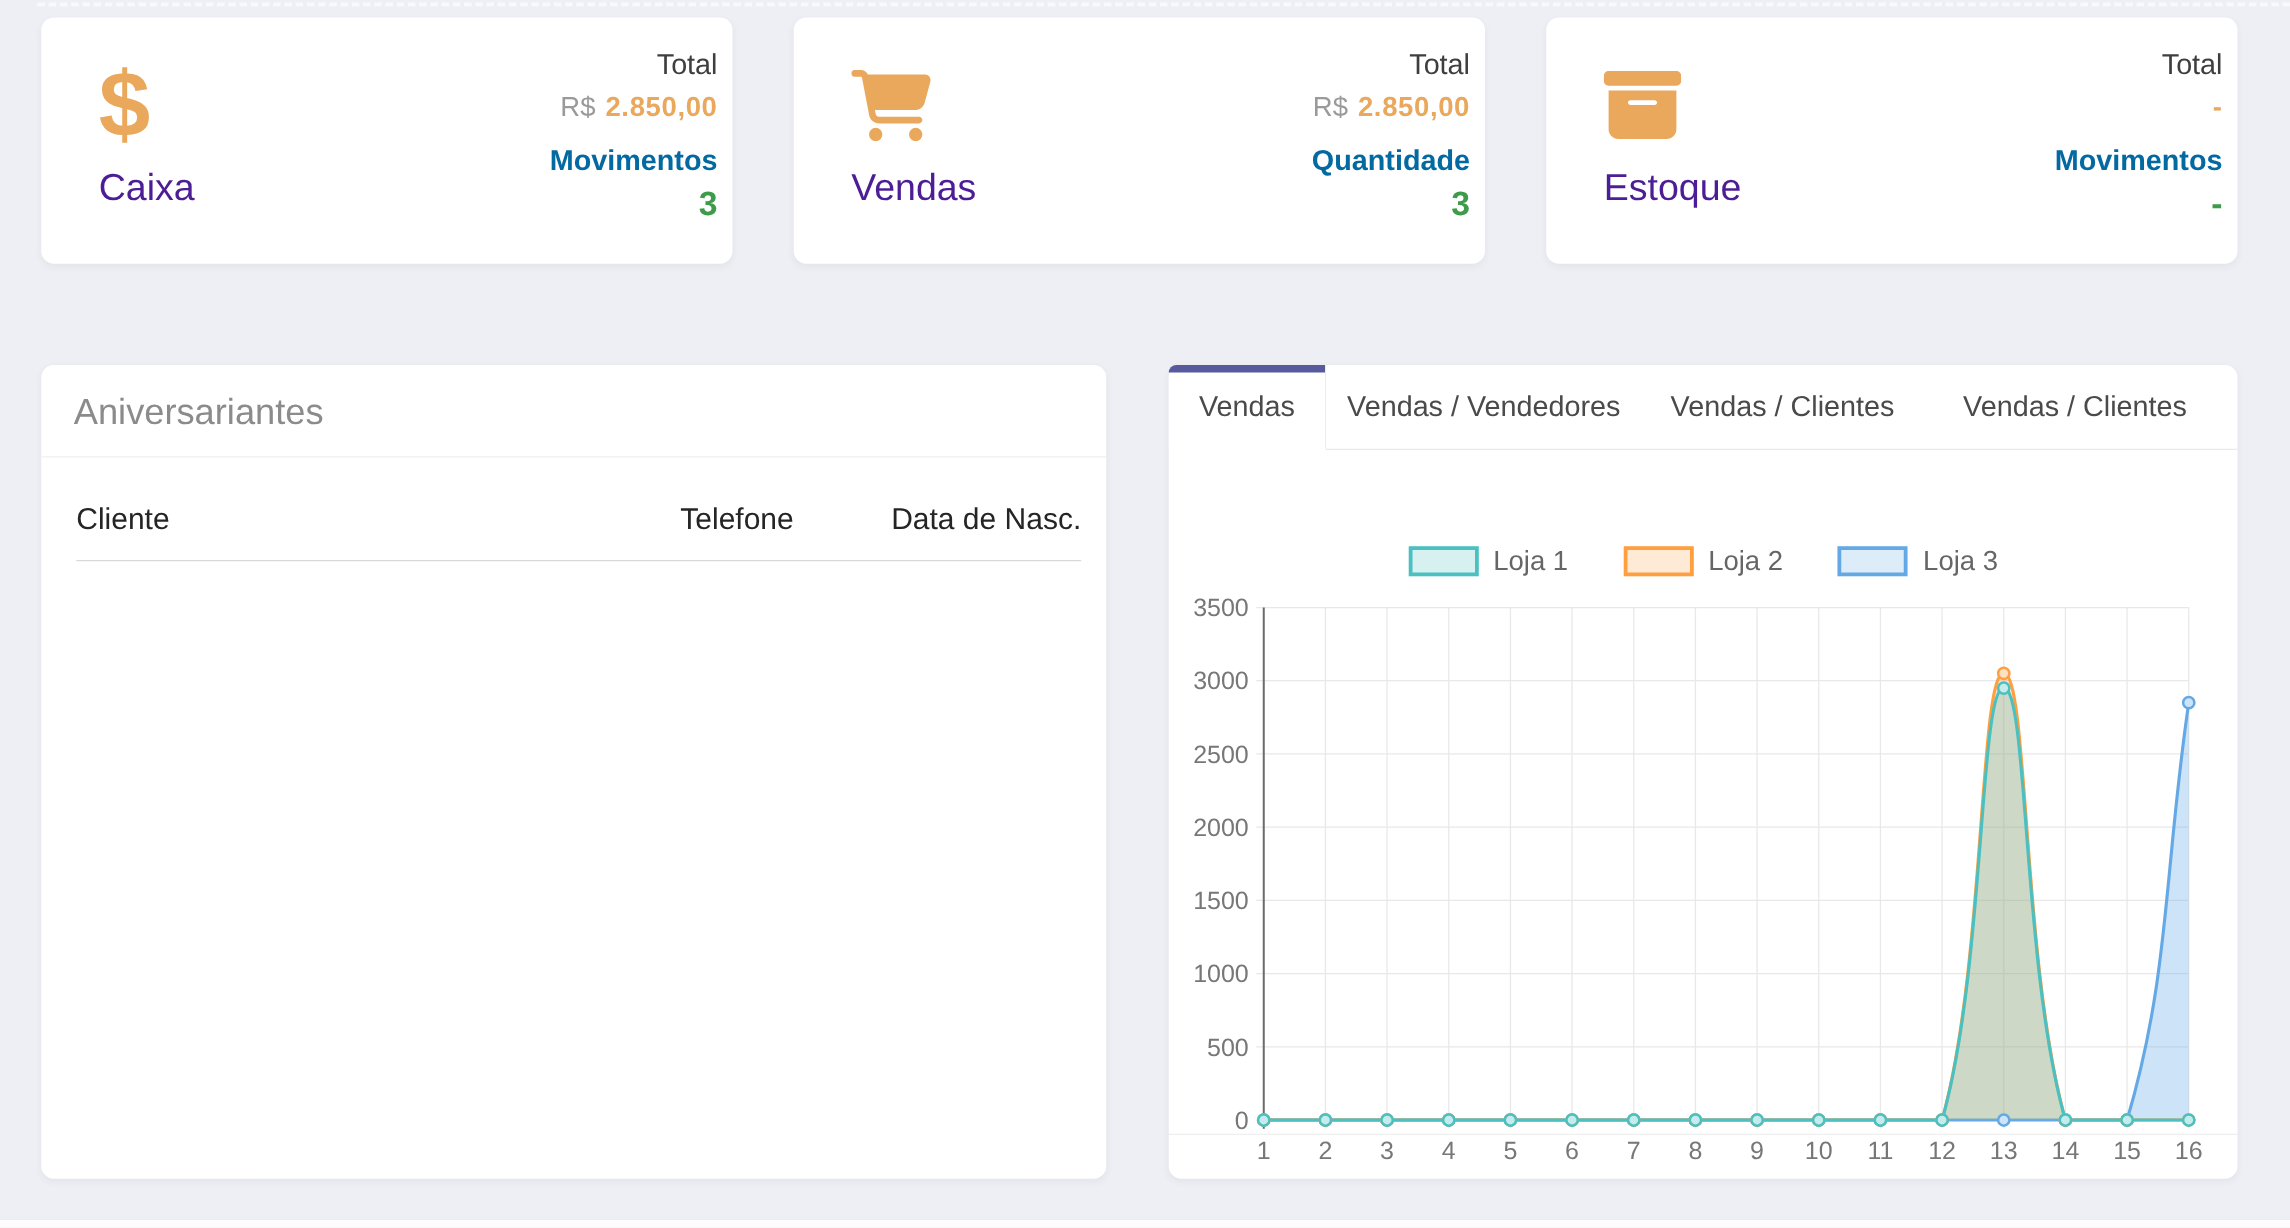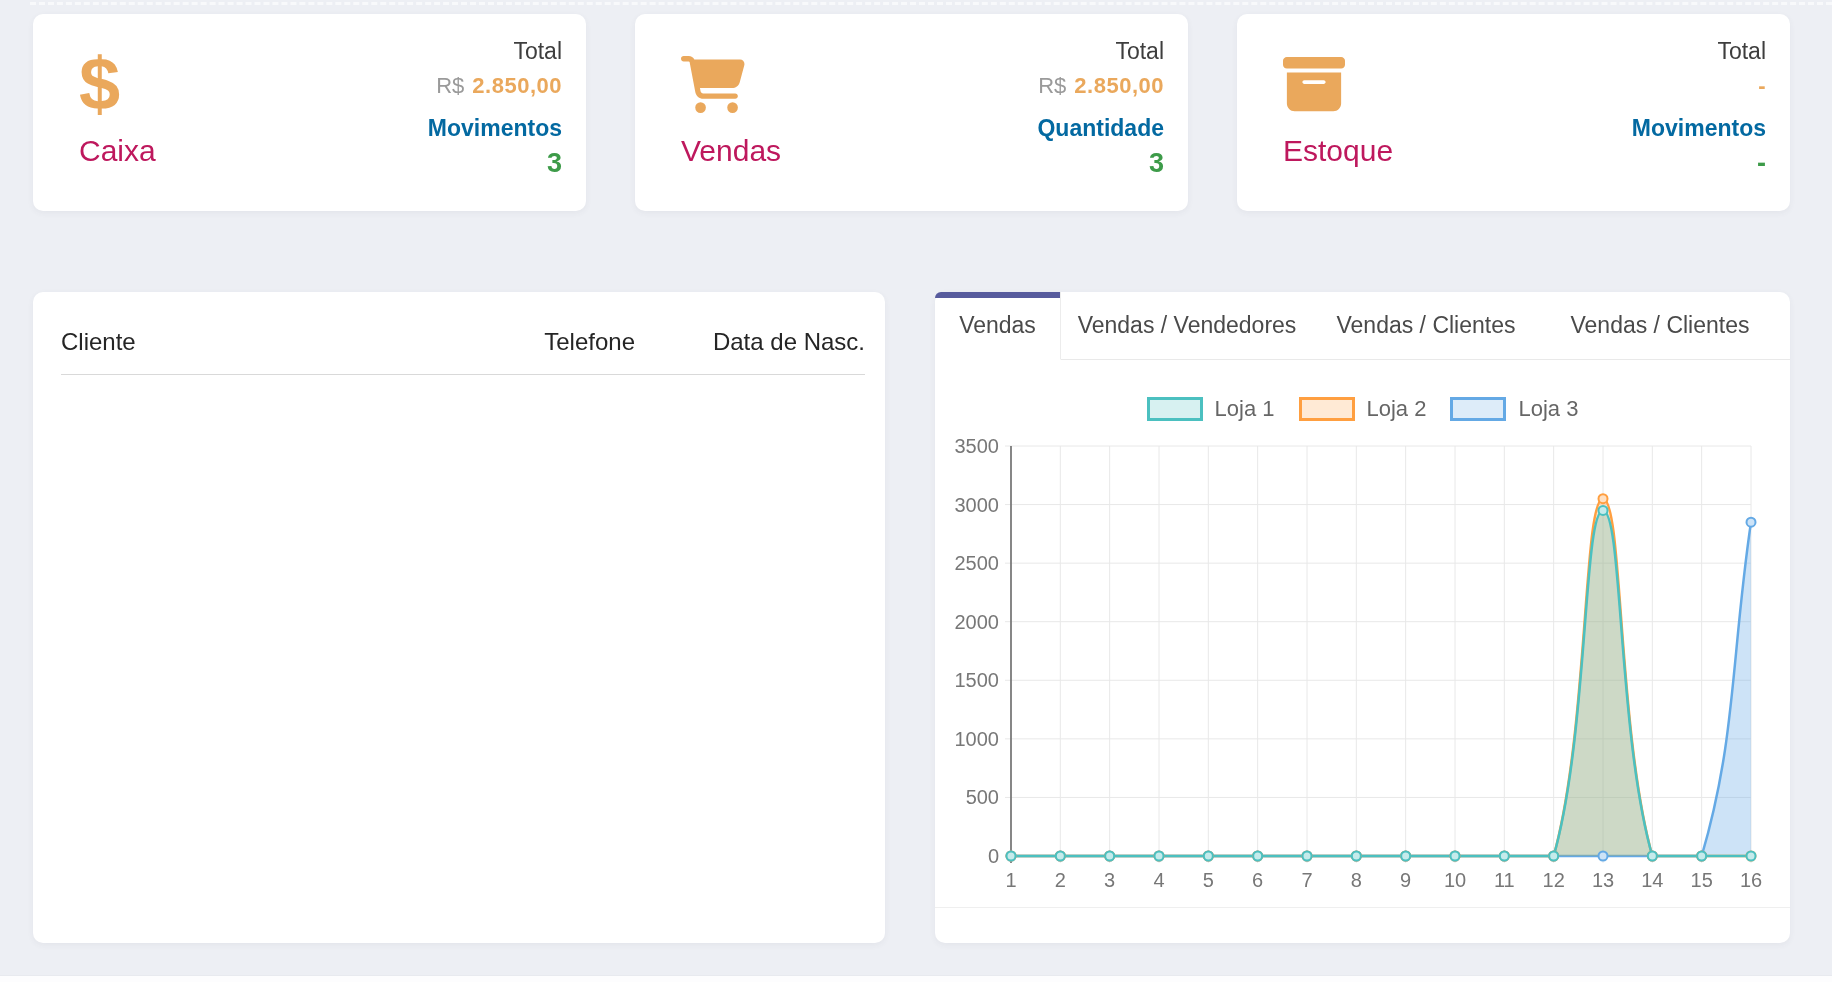--- a/index.html
+++ b/index.html
@@ -9,22 +9,22 @@
   .top-dash { position:absolute; top:2px; left:30px; right:0; border-top:3px dashed #f8f9fb; }
   .footer-strip { position:absolute; left:0; right:0; bottom:0; height:7px; background:#fdfdfe; border-top:1px solid #e8eaef; }
 
   .card { position:absolute; background:#fff; border-radius:10px; box-shadow:0 2px 6px rgba(60,70,90,.06); }
 
   
   .stat-card { top:14px; width:553px; height:197px; }
   .stat-card .left { position:absolute; left:46px; top:26px; }
   .stat-card .icon-box { height:88px; display:flex; align-items:center; color:#eaa85c; }
   .dollar-glyph { font-size:74px; font-weight:800; line-height:1; color:#eaa85c; }
-  .stat-card .card-label { margin-top:6px; font-size:30px; color:#be185d; }
-  .stat-card .right { position:absolute; right:24px; top:24px; display:flex; flex-direction:column; align-items:flex-end; text-align:right; }
+  .stat-card .card-label { margin-top:6px; font-size:30px; color:#4c1d95; }
+  .stat-card .right { position:absolute; right:12px; top:24px; display:flex; flex-direction:column; align-items:flex-end; text-align:right; }
   .stat-label { font-size:23px; color:#3e3e3e; }
   .stat-value-row { margin-top:8px; display:flex; align-items:baseline; }
   .currency { font-size:22px; color:#9a9a9a; margin-right:8px; }
   .stat-value { font-size:22px; font-weight:bold; color:#eaa85c; letter-spacing:.5px; }
   .stat-label2 { margin-top:16px; font-size:23px; color:#0369a1;font-weight:bold; }
   .stat-value2 { margin-top:6px; font-size:27px; font-weight:bold; color:#3d9b49; }
 
   
   .panel-left { left:33px; top:292px; width:852px; height:651px; }
   .panel-title { padding:22px 26px 18px 26px; font-size:29px; color:#8b8b8b; border-bottom:1px solid #f0f0f0; }
@@ -40,21 +40,21 @@
   .tab { display:flex; align-items:center; justify-content:center; font-size:23px; color:#4a4a4a; cursor:pointer; position:relative; }
   .tab-0 { width:126px; }
   .tab-1 { width:252px; }
   .tab-2 { width:226px; }
   .tab-3 { width:242px; }
   .tab.active { background:#fff; border-right:1px solid #ececec; margin-bottom:-1px; border-bottom:1px solid #fff; border-top-left-radius:10px; }
   .tab.active::before { content:""; position:absolute; top:0; left:0; right:0; height:6px; background:#575b9d; border-top-left-radius:10px; }
   .inner-divider { position:absolute; left:0; right:0; bottom:35px; border-top:1px solid #efefef; }
 
   .chart-wrap { padding:34px 16px 0 16px; }
-  .legend { display:flex; justify-content:center; gap:24px; height:30px; }
+  .legend { display:flex; justify-content:center; gap:44px; height:30px;margin-top:40px; }
   .legend-item { display:flex; align-items:center; cursor:pointer; }
   .legend-swatch { width:56px; height:24px; border:3px solid; margin-right:12px; }
   .legend-label { font-size:22px; color:#666; }
   #sales-chart { display:block; margin-top:8px; }
   #sales-chart text { font-family:"Liberation Sans","DejaVu Sans",sans-serif; }
 </style>
 </head>
 <body>
 
 <div class="top-dash"></div>
@@ -111,20 +111,21 @@
     <div class="stat-value-row">
       <span class="currency"></span>
       <span class="stat-value">-</span>
     </div>
     <div class="stat-label2">Movimentos</div>
     <div class="stat-value2">-</div>
   </div>
 </div>
 
 <div class="card panel-left">
+  <div class="panel-title">Aniversariantes</div>
   <div class="bd-table-head">
     <div class="bd-col-cliente">Cliente</div>
     <div class="bd-col-telefone">Telefone</div>
     <div class="bd-col-nasc">Data de Nasc.</div>
   </div>
   <div class="bd-body"></div>
 </div>
 
 <div class="card panel-right">
   <div class="tabs">

